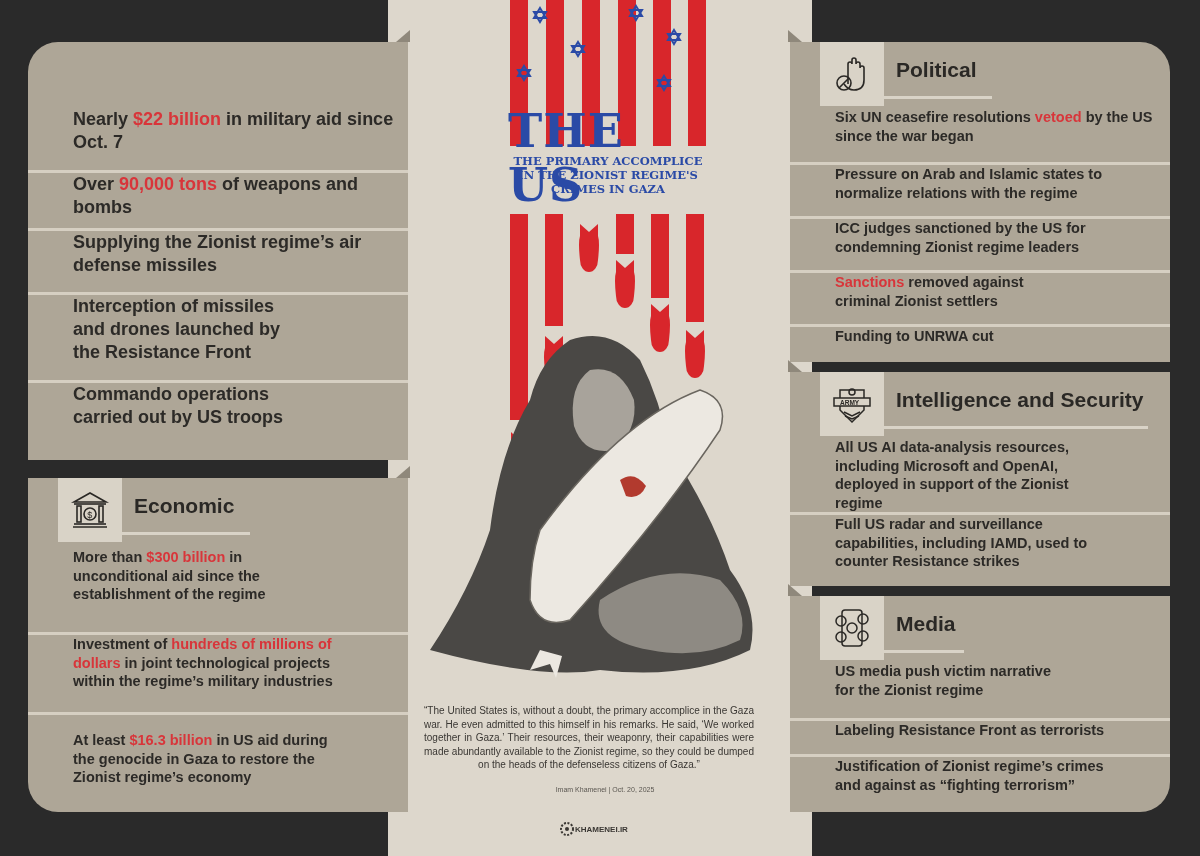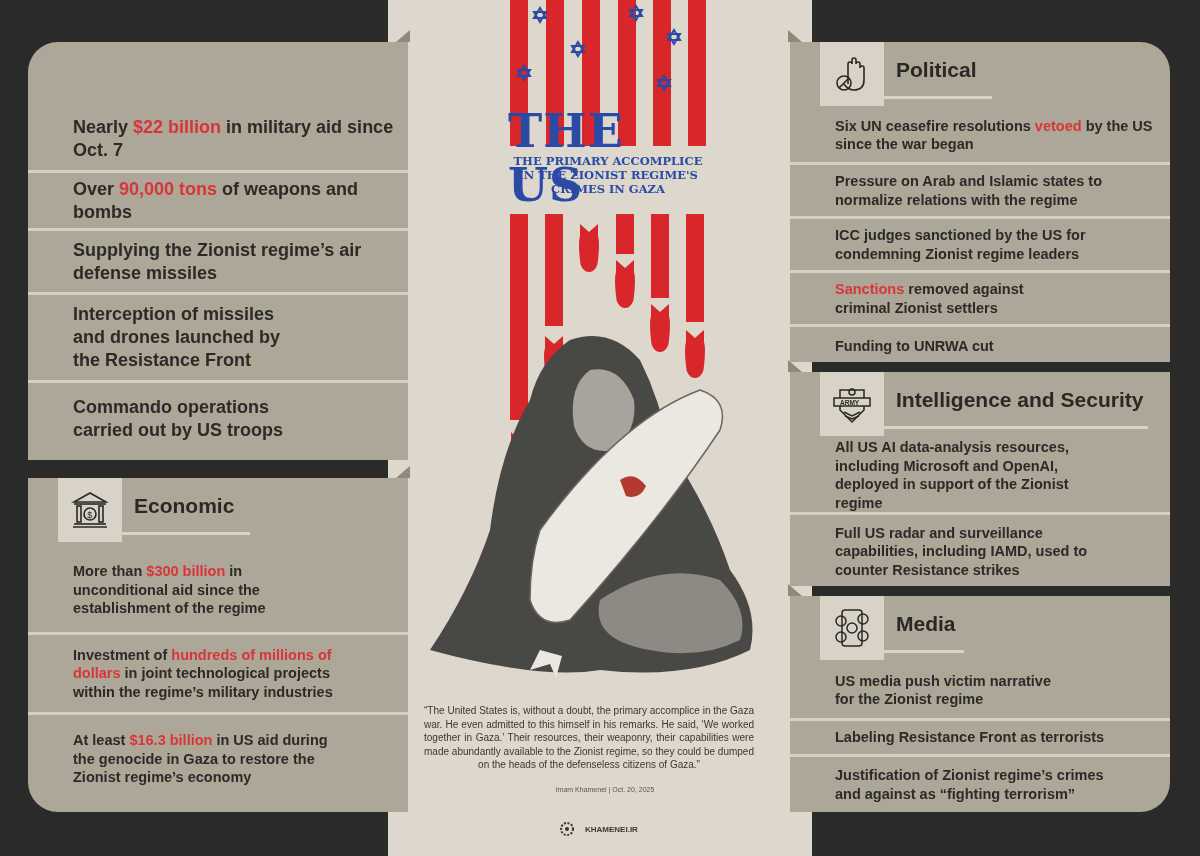--- a/index.html
+++ b/index.html
@@ -49,21 +49,21 @@
   }
   .head-line {
     position: absolute; left: 94px; top: 54px; height: 3px; background: #d9d3c7;
   }
 
   .rows { position: absolute; left: 0; right: 0; }
   .row {
     position: relative;
     border-top: 3px solid #d6cfc2;
     padding-left: 45px;
-    display: flex; flex-direction: column; justify-content: center;
+    display: flex; flex-direction: column; justify-content: flex-start;
   }
   .row:first-child { border-top: none; }
   .row .txt { font-size: 14.5px; line-height: 18.5px; color: #2c2a27; font-weight: bold; }
   .panel.left#p-military .row .txt { font-size: 18px; line-height: 23px; font-weight: bold; }
   .row .txt .hl { color: #d8353a; }
 
   
   .flag-top {
     position: absolute; left: 510px; top: 0; width: 196px; height: 146px;
   }
@@ -83,21 +83,21 @@
   .quote {
     position: absolute; left: 424px; top: 704px; width: 330px;
     font-size: 10px; line-height: 13.5px; color: #3a3733; text-align: justify;
     text-align-last: center; font-weight: normal;
   }
   .attrib {
     position: absolute; left: 440px; top: 786px; width: 330px; text-align: center;
     font-size: 7px; color: #5a5650;
   }
   .brand {
-    position: absolute; left: 560px; top: 822px; width: 100px; display: flex; align-items: center; gap: 11px;
+    position: absolute; left: 560px; top: 822px; width: 100px; display: flex; align-items: center; gap: 1px;
     font-size: 8px; font-weight: bold; color: #3a3733;
   }
 </style>
 </head>
 <body>
 
 <div class="center"></div>
 
 <svg class="flag-top" viewBox="0 0 196 146">
   <g fill="#d8262b">

